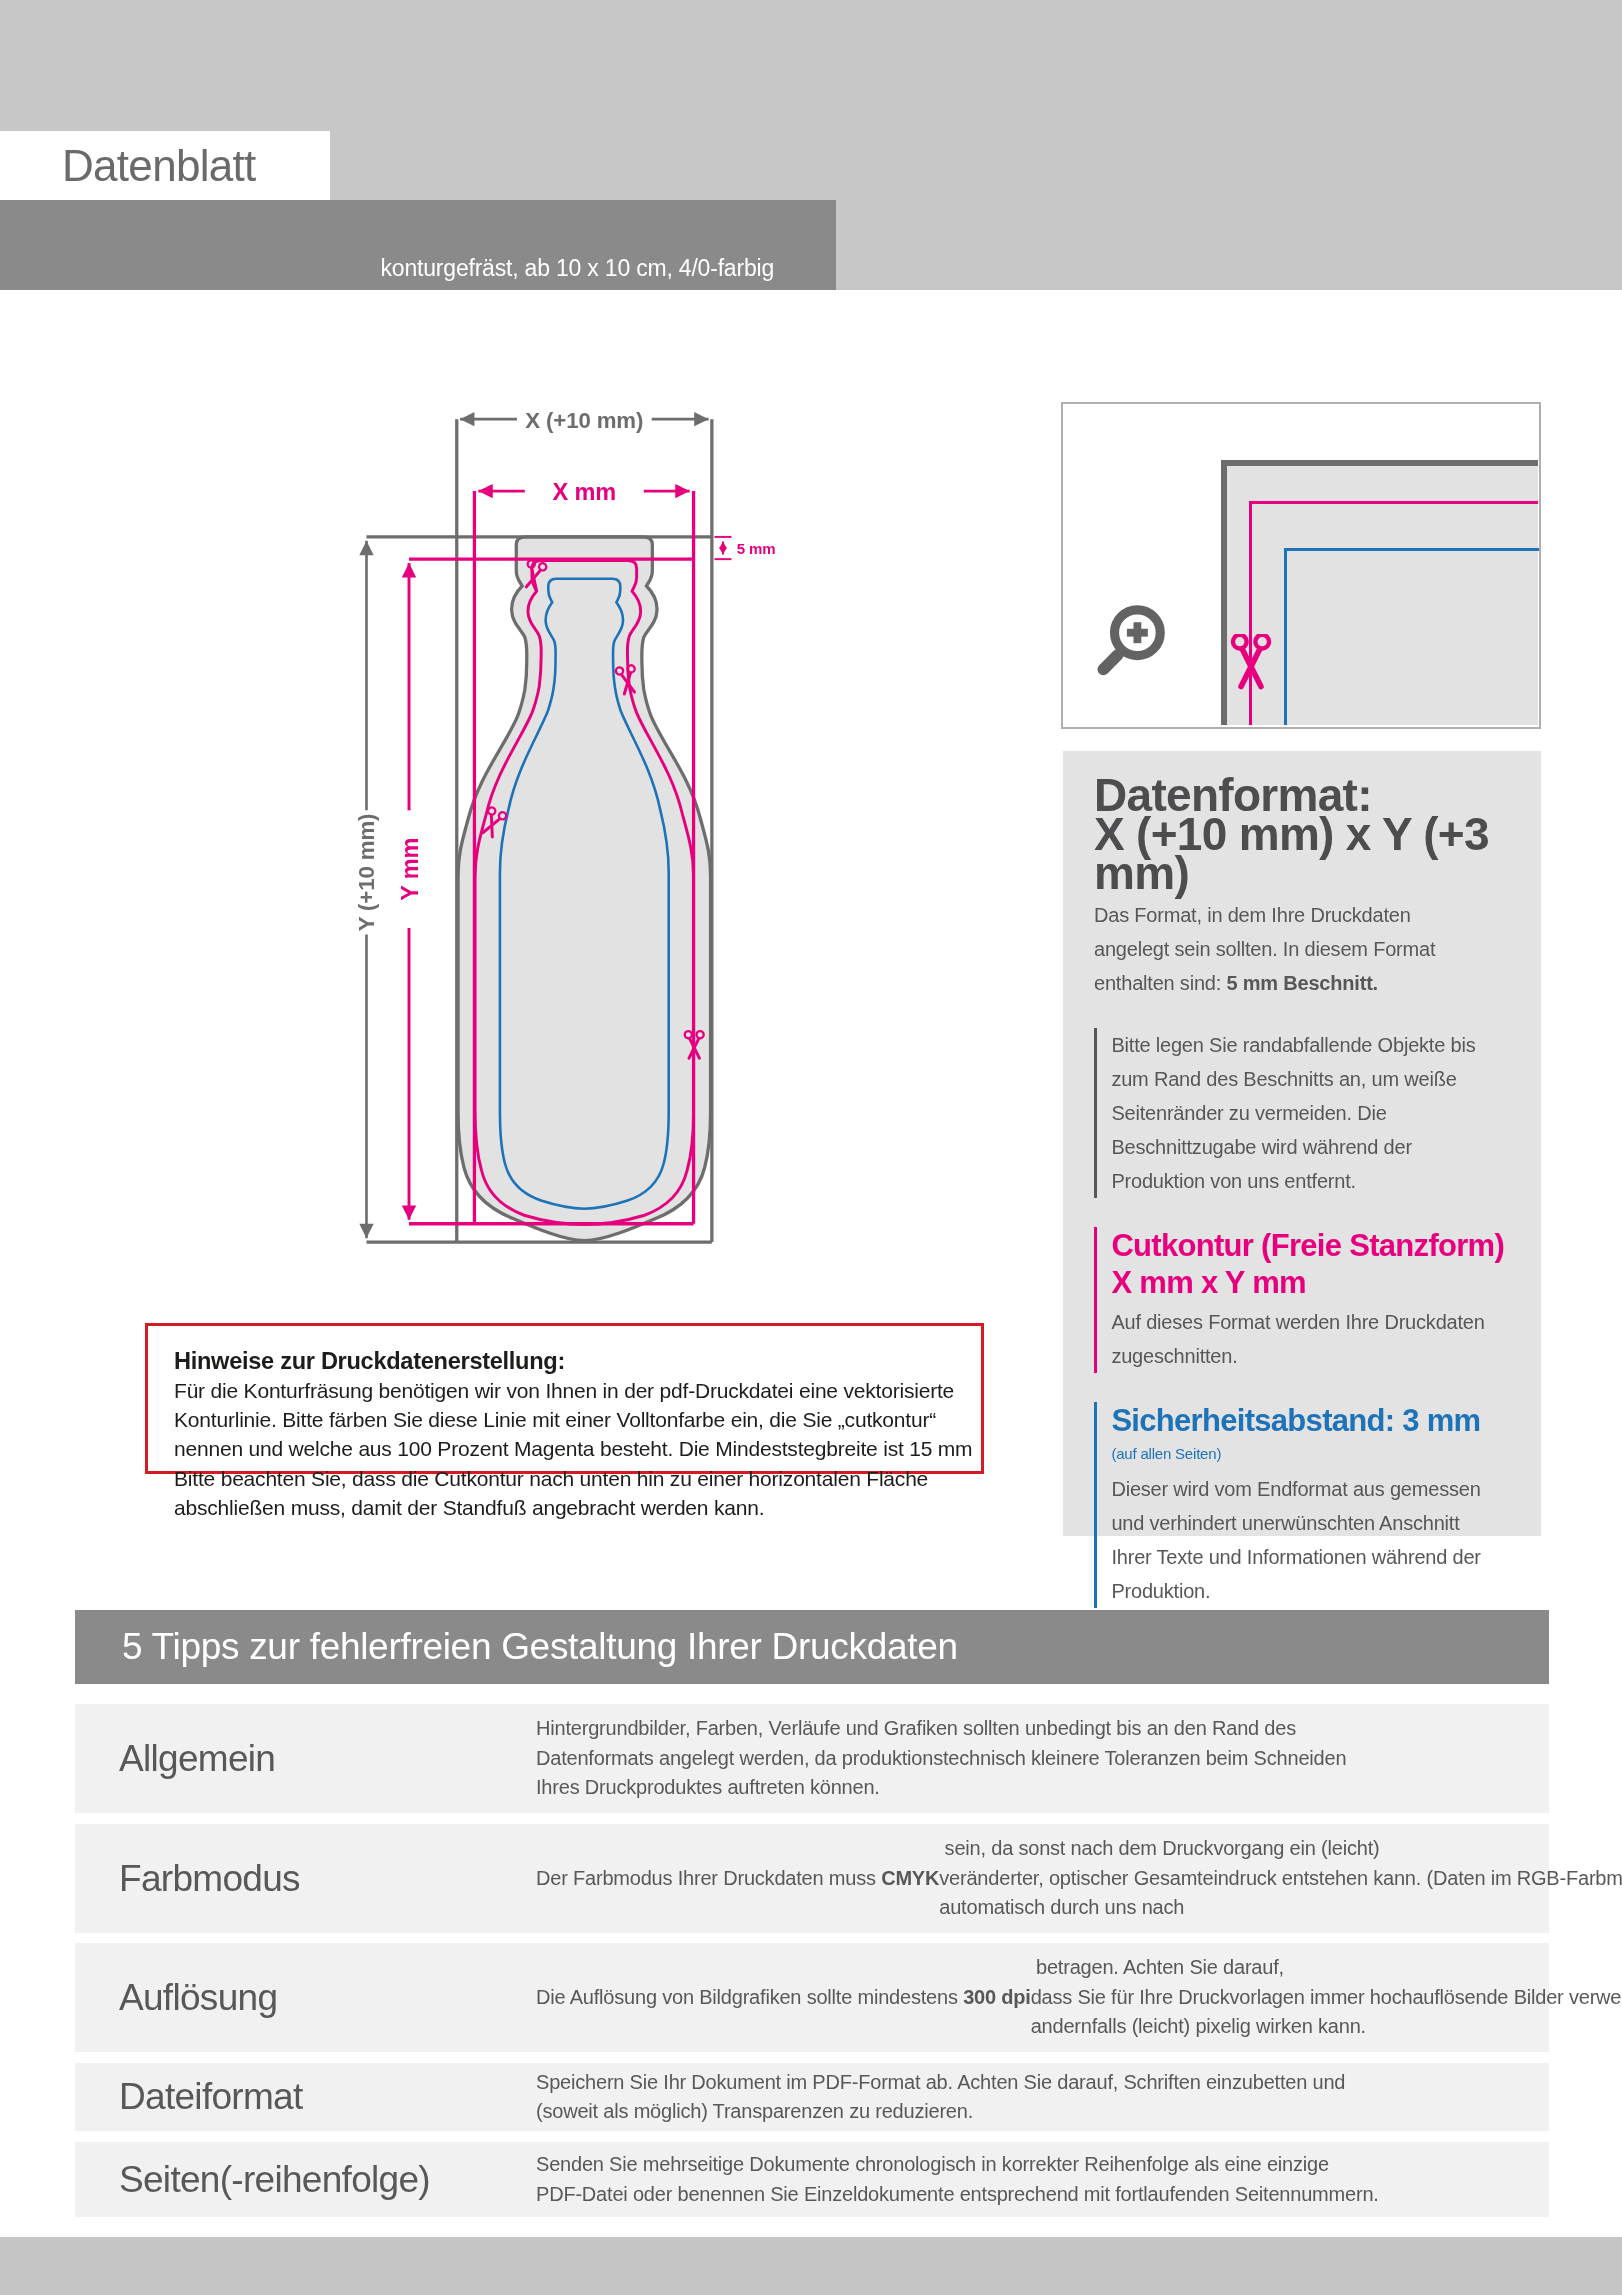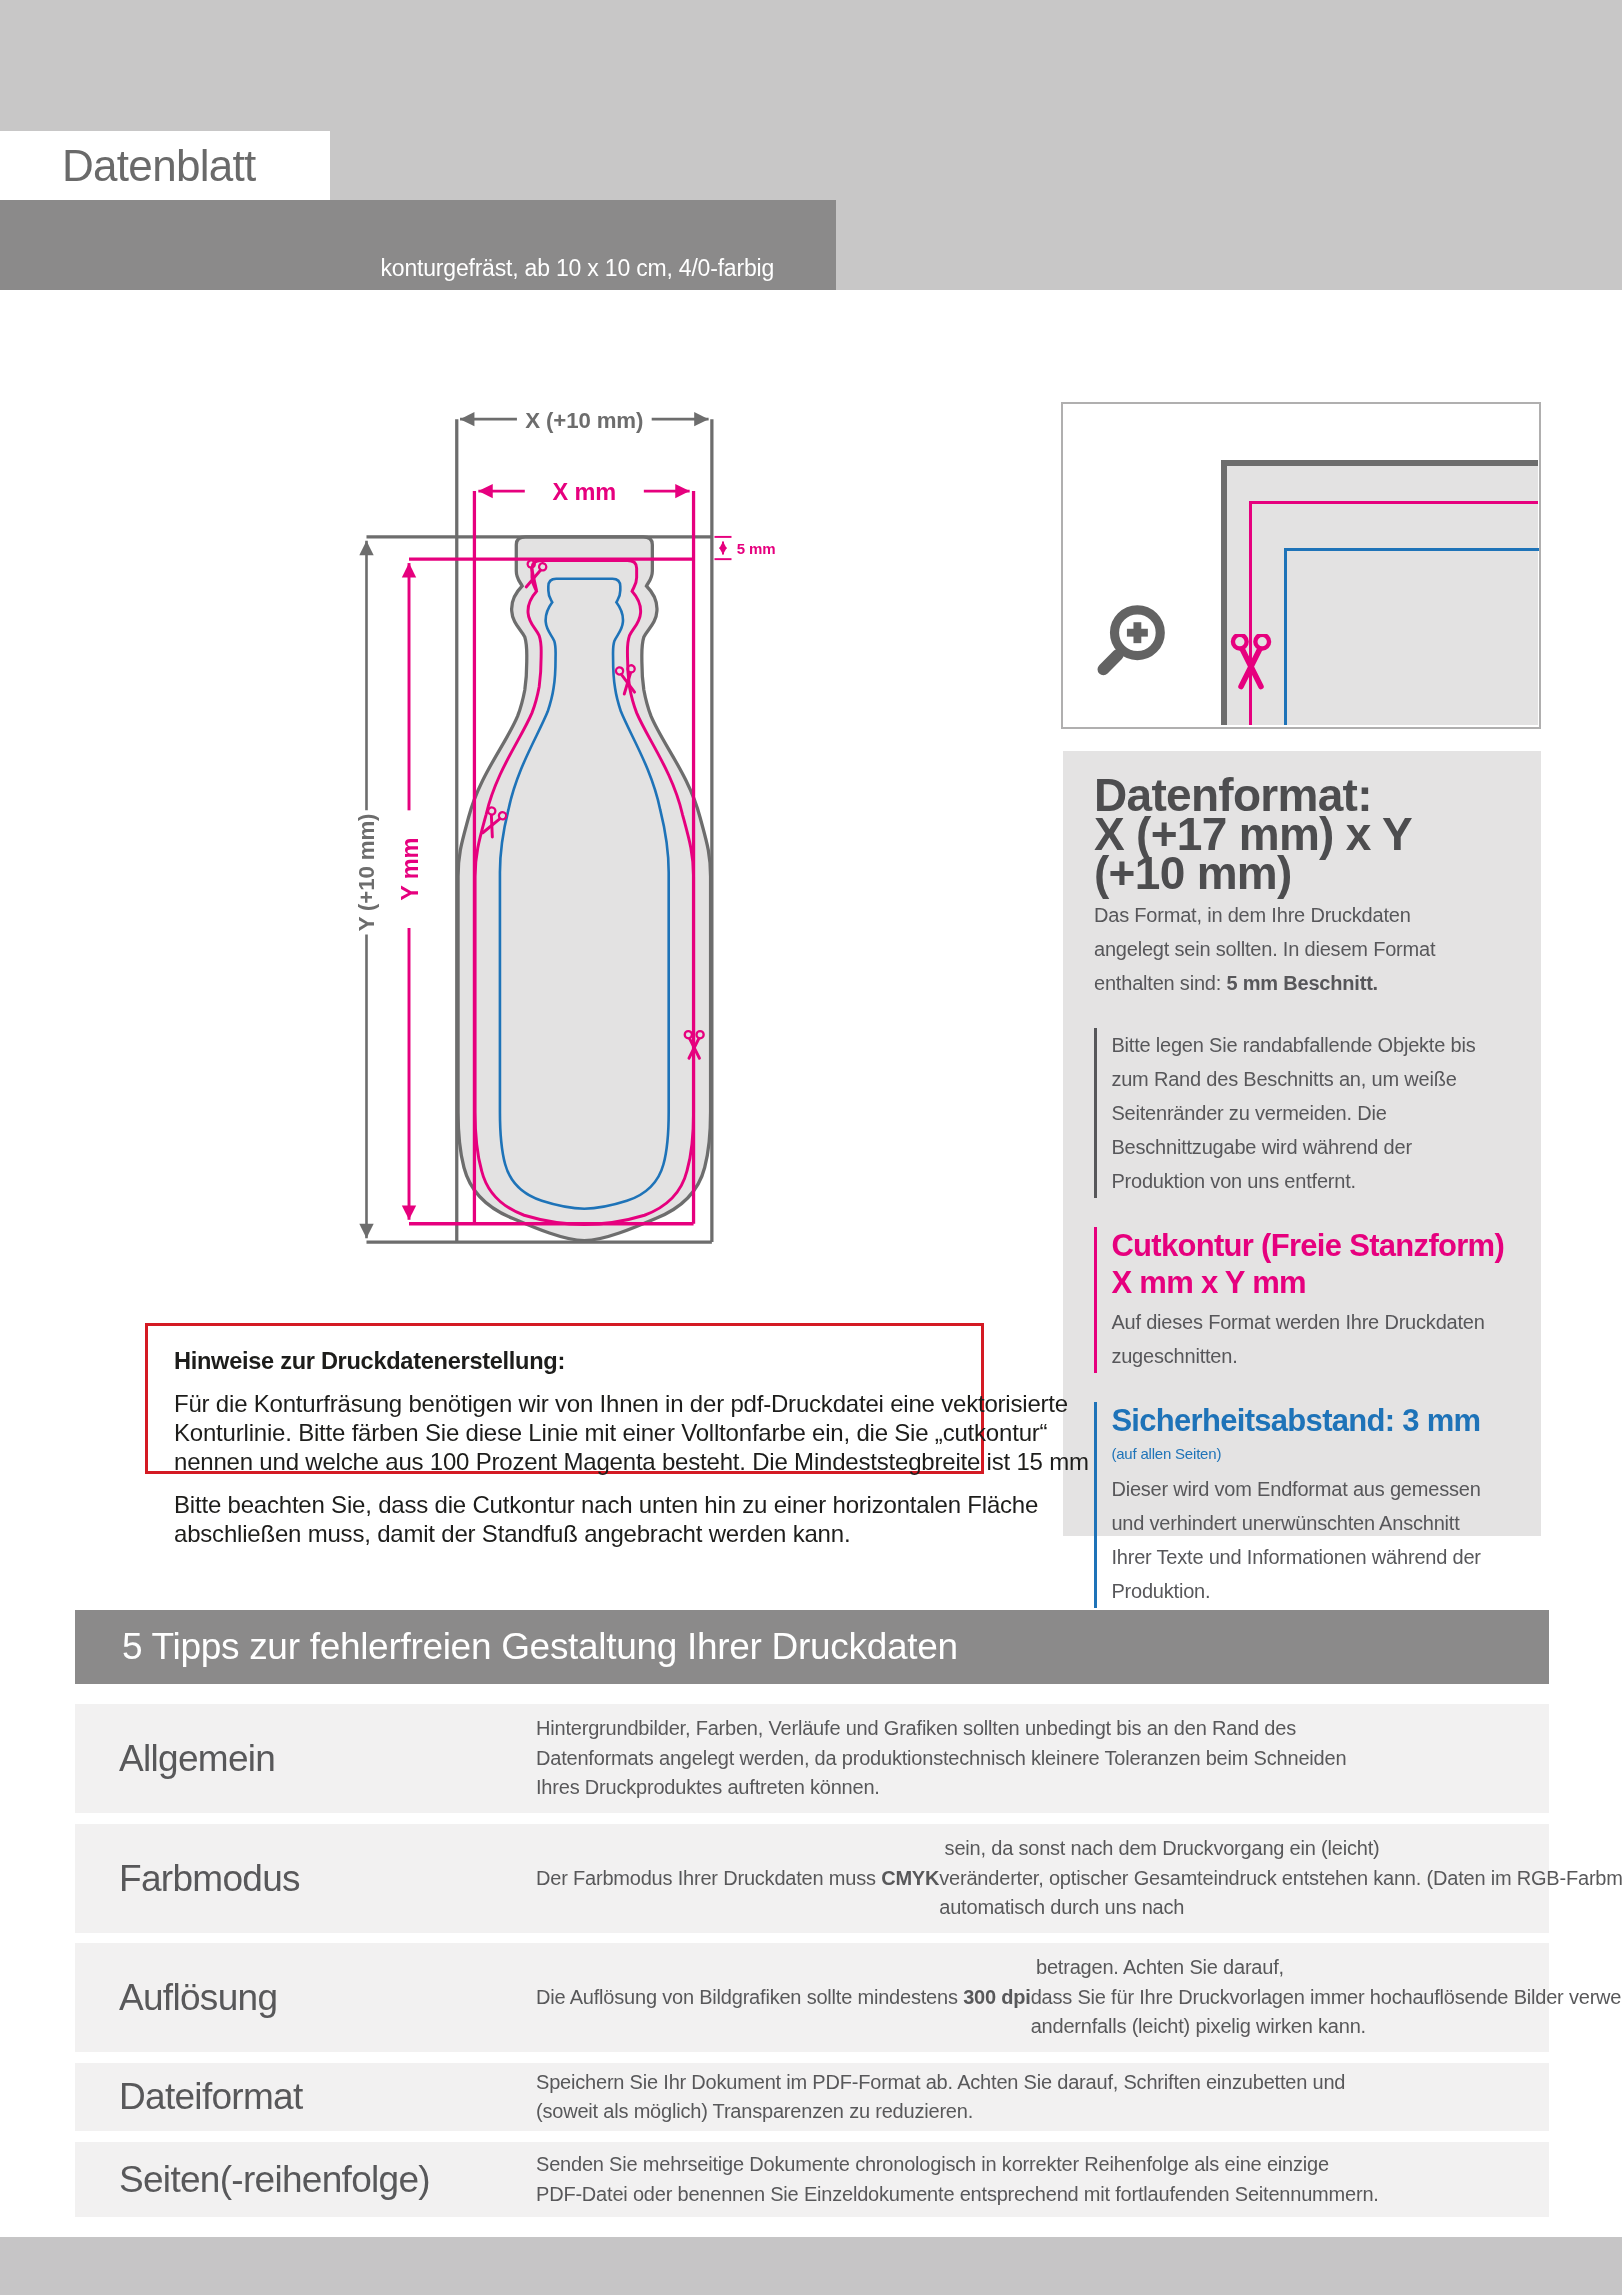--- a/index.html
+++ b/index.html
@@ -51,21 +51,21 @@
   .s-title { font-size:31px; font-weight:700; line-height:37px; letter-spacing:-0.7px; }
   .s-sub   { font-size:15px; font-weight:400; line-height:30px; }
   .magenta { color:#e6007e; }
   .blue    { color:#1e73b8; }
   .s-body  { margin-top:3.9px; font-size:20px; line-height:34px; color:#57575a; white-space:pre; }
 
   
   .hinweis { position:absolute; left:145px; top:1323px; width:839px; height:151px;
              border:3.3px solid #d41a23; background:#ffffff; padding:22px 10px 0 26px; color:#1d1d1b; }
   .hw-title { font-size:23.6px; font-weight:700; line-height:27.5px; letter-spacing:-0.3px; }
-  .hw-p { margin-top:13px; font-size:24px; line-height:29.4px; white-space:pre; }
+  .hw-p { font-size:21px; line-height:29.4px; white-space:pre; }
 
   
   .tips-bar { position:absolute; left:75px; top:1610px; width:1474px; height:74px; background:#8b8a8a;
               display:flex; align-items:center; }
   .tips-bar span { padding-left:47px; font-size:37px; color:#ffffff; letter-spacing:-0.3px; }
   .tip-row { position:absolute; left:75px; width:1474px; background:#f2f1f1; }
   .tip-label { position:absolute; left:44px; top:0; height:100%; display:flex; align-items:center;
                font-size:37px; color:#58585a; letter-spacing:-0.7px; white-space:nowrap; }
   .tip-text { position:absolute; left:461px; right:19.6px; top:0; height:100%;
               display:flex; align-items:center; font-size:20px; line-height:29.4px;
@@ -222,21 +222,21 @@
       <line x1="74" y1="34" x2="74" y2="66" stroke="#636363" stroke-width="12"></line>
       <line x1="44" y1="84" x2="22" y2="106" stroke="#636363" stroke-width="18" stroke-linecap="round"></line>
     </svg>
     <svg class="ln" style="left:162px; top:230px;" width="52" height="59" viewBox="-28 -34 56 64">
       <use href="#sc" transform="scale(1.35)"></use>
     </svg>
   </div>
 
   <div class="info-panel">
     <div class="p-title">Datenformat:</div>
-    <div class="p-title">X (+17 mm) x Y (+10 mm)</div>
+    <div class="p-title">X (+10 mm) x Y (+3 mm)</div>
     <div class="p-body"><span>Das Format, in dem Ihre Druckdaten
 angelegt sein sollten. In diesem Format
 enthalten sind: </span><span class="b">5 mm Beschnitt.</span></div>
     <div class="p-note">Bitte legen Sie randabfallende Objekte bis
 zum Rand des Beschnitts an, um weiße
 Seitenränder zu vermeiden. Die
 Beschnittzugabe wird während der
 Produktion von uns entfernt.</div>
 
     <div class="section bar-magenta">

